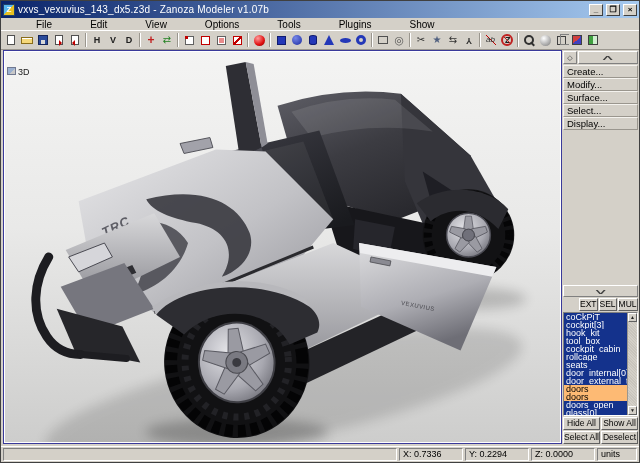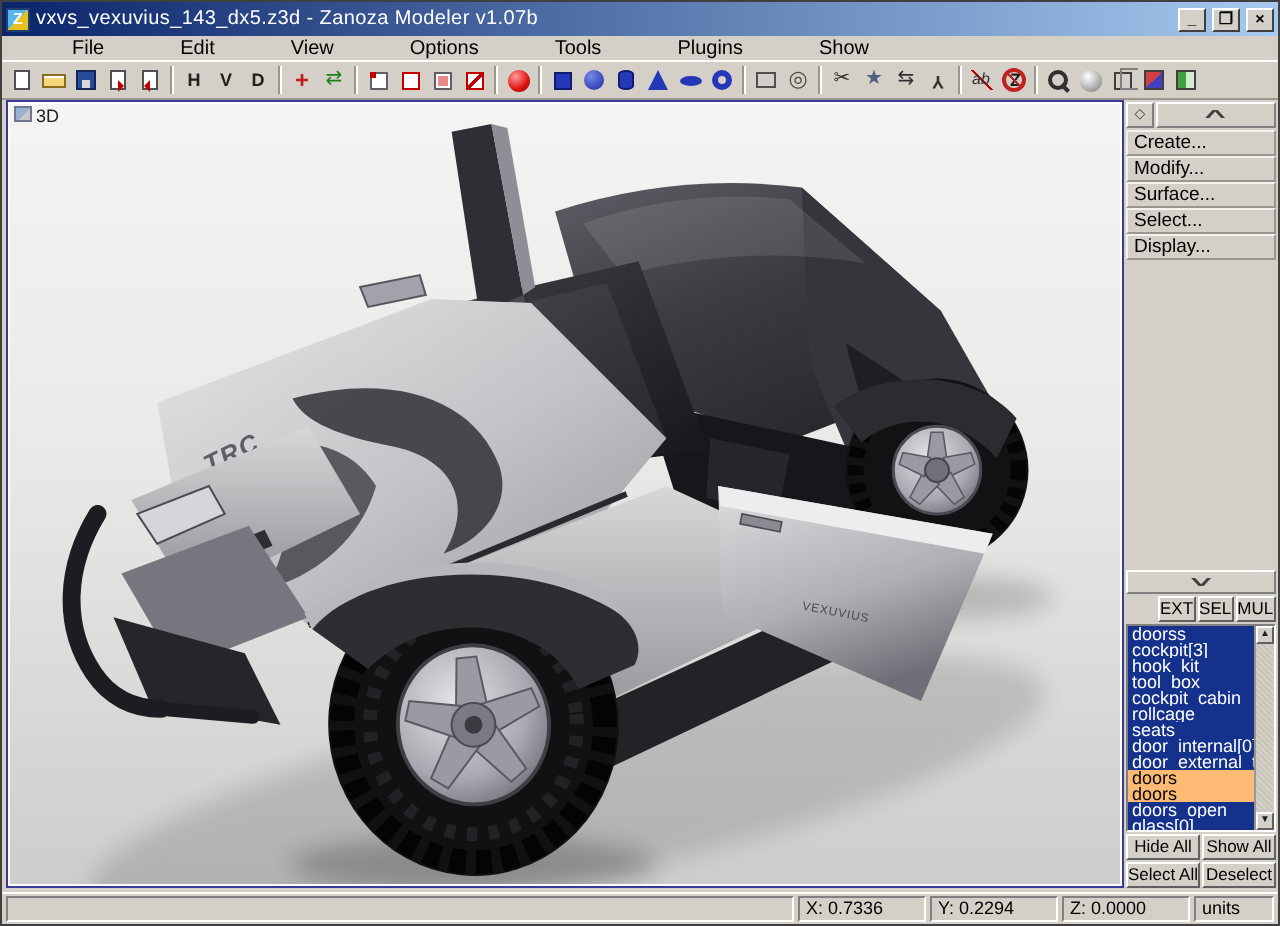--- a/index.html
+++ b/index.html
@@ -110,21 +110,21 @@
   .main{flex:1;display:flex;padding:0 1px 2px 2px;gap:1px;min-height:0;}
   .viewport{
     flex:1;position:relative;
     border:1px solid #3a3a9a;
     box-shadow:inset 0 0 0 1px #ffffff;
     background:linear-gradient(180deg,#f4f4f3 0%,#e9e9e8 45%,#cdcdcc 100%);
     overflow:hidden;
   }
   .viewport svg{position:absolute;inset:1px;width:calc(100% - 2px);height:calc(100% - 2px);}
   .vp-label{
-    position:absolute;left:3px;top:2px;
+    position:absolute;left:3px;top:16px;
     display:flex;align-items:flex-start;gap:2px;
     font-size:9px;color:#202020;z-index:5;
   }
   .vp-label-icon{
     width:9px;height:8px;
     background:linear-gradient(135deg,#9ab0d0 55%,#c8c8c8 55%);
     border:1px solid #707890;
   }
   
   .rpanel{width:75px;flex:0 0 75px;display:flex;flex-direction:column;background:#d4d0c8;padding-top:1px;justify-content:flex-end;}
@@ -485,21 +485,21 @@
         </button>
 
       <div class="mode-row">
           <button class="mode-btn">EXT</button>
           <button class="mode-btn">SEL</button>
           <button class="mode-btn">MUL</button>
         </div>
 
       <div class="objlist">
         <div class="list-rows">
-            <div class="oitem sel">doorss</div>
+            <div class="oitem sel">coCkPiT</div>
             <div class="oitem sel">cockpit[3]</div>
             <div class="oitem sel">hook_kit</div>
             <div class="oitem sel">tool_box</div>
             <div class="oitem sel">cockpit_cabin</div>
             <div class="oitem sel">rollcage</div>
             <div class="oitem sel">seats</div>
             <div class="oitem sel">door_internal[0]</div>
             <div class="oitem sel">door_external_ta</div>
             <div class="oitem">doors</div>
             <div class="oitem">doors</div>

